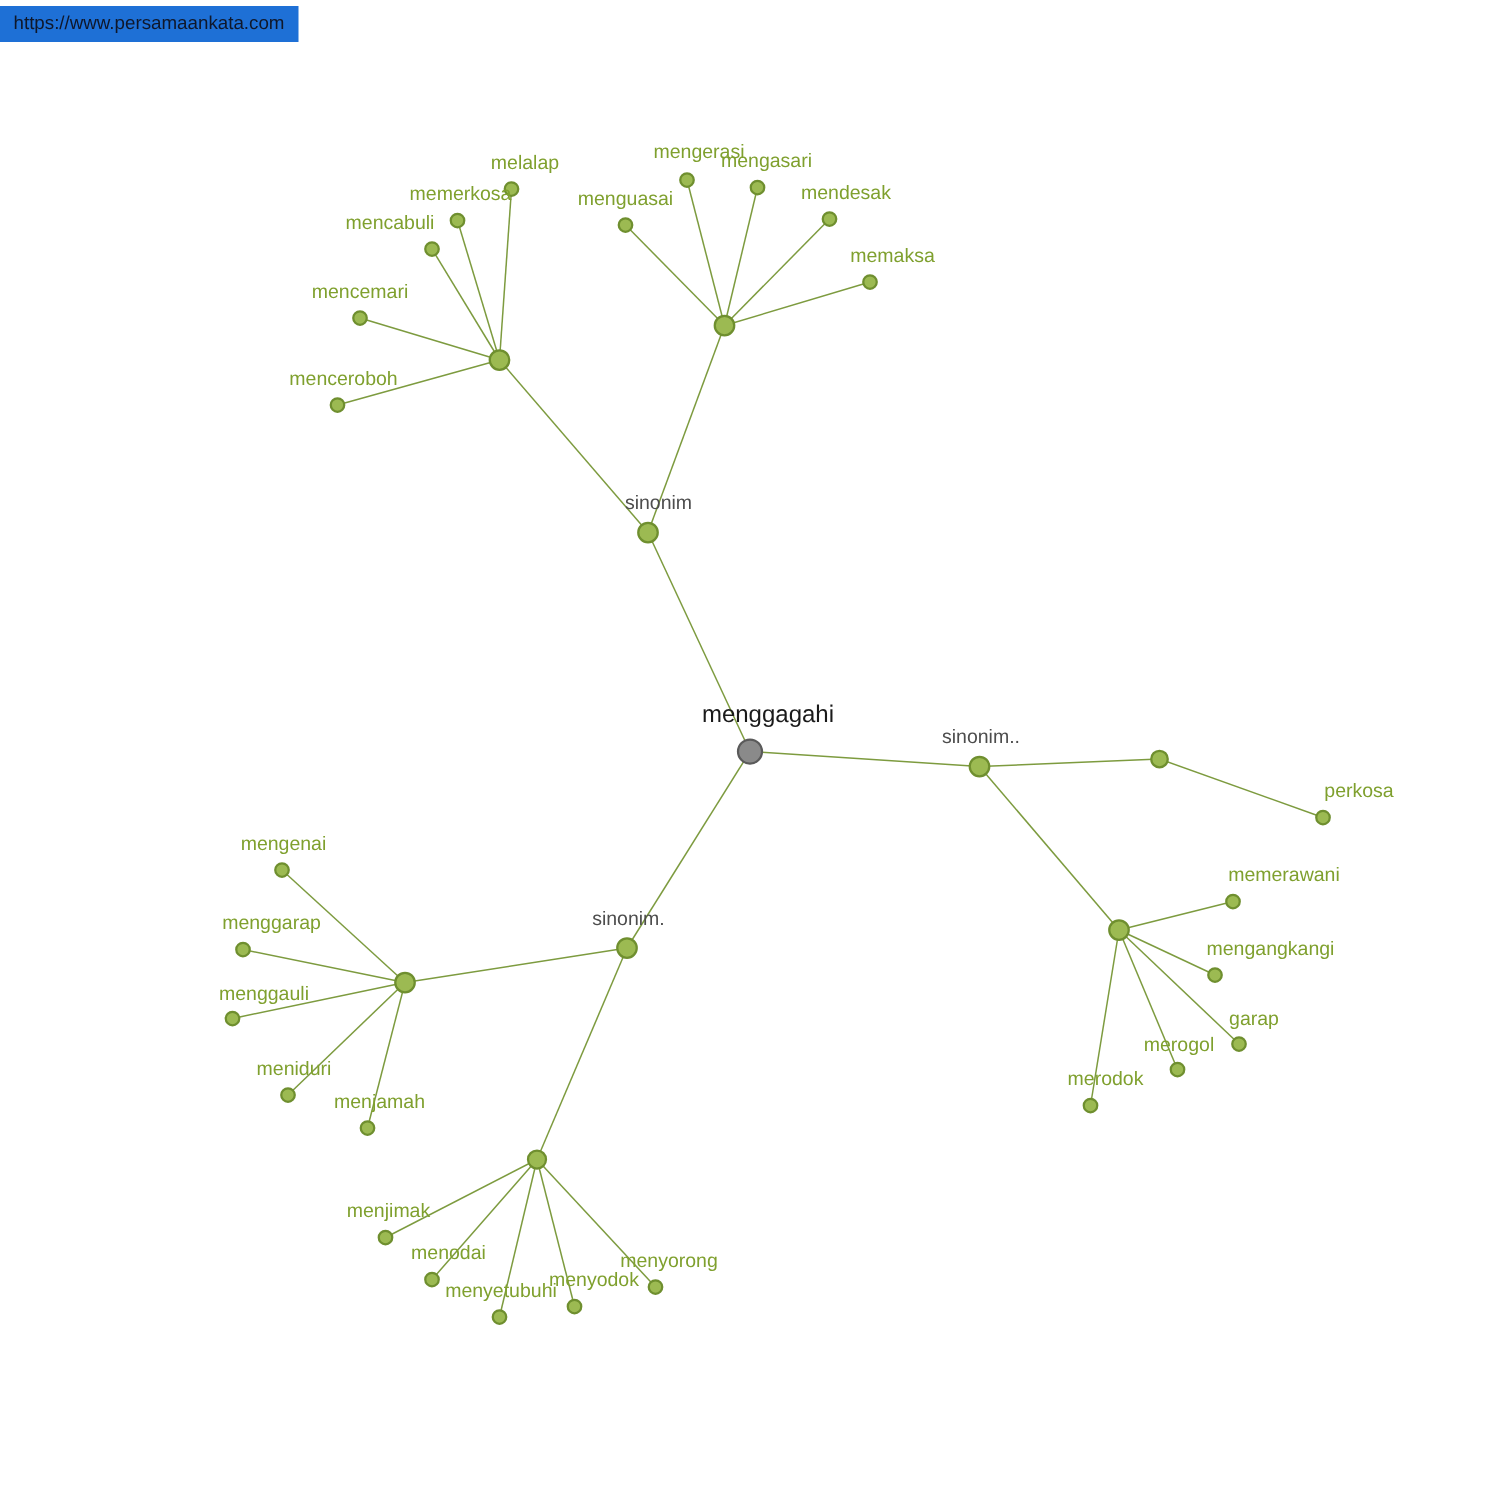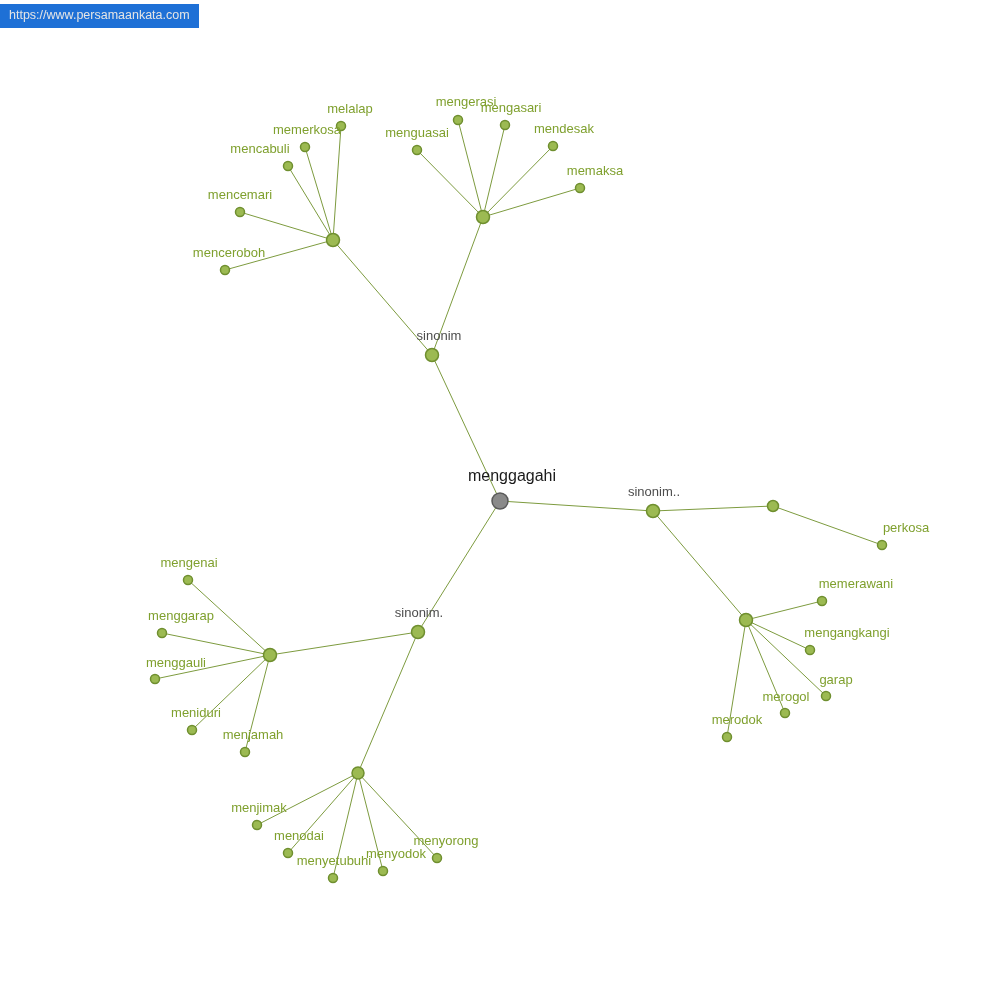--- a/index.html
+++ b/index.html
@@ -13,21 +13,21 @@
     width: 1000px;
     height: 1000px;
     background: #ffffff;
     overflow: hidden;
   }
   .url-badge {
     position: absolute;
     top: 4px;
     left: 0;
     background: #1e70d6;
-    color: #e5e5e5;
+    color: #0f172a;
     font-size: 12.5px;
     line-height: 1;
     padding: 5px 9px 6px 9px;
     white-space: nowrap;
     z-index: 5;
   }
   svg.graph {
     position: absolute;
     top: 0;
     left: 0;

